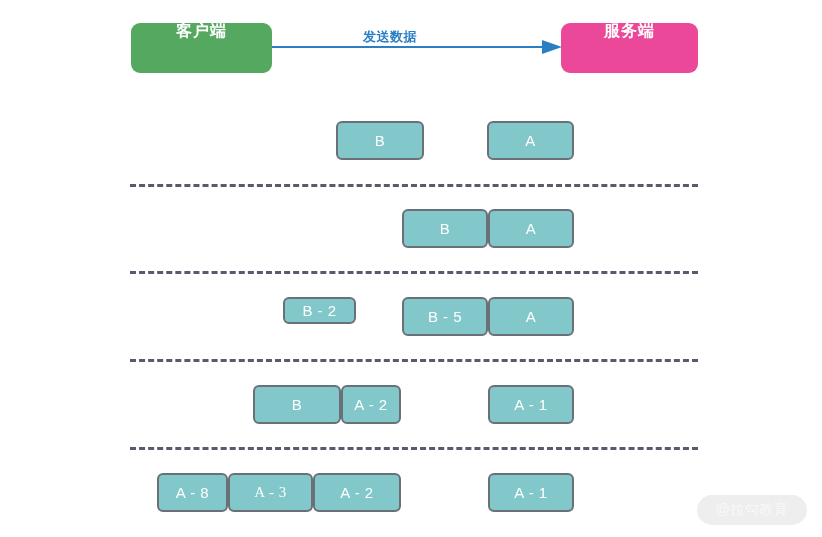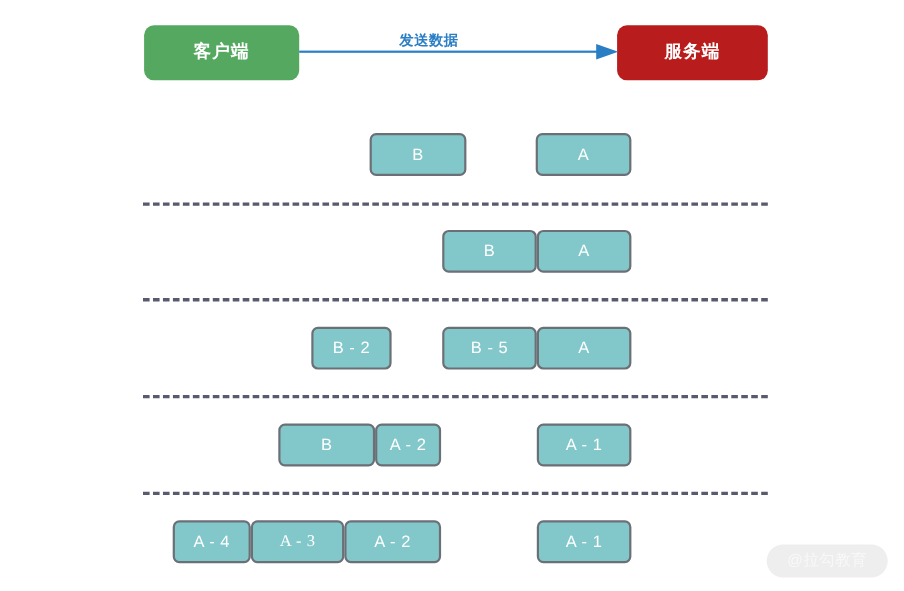--- a/index.html
+++ b/index.html
@@ -19,41 +19,41 @@
     height: 537px;
     background: #ffffff;
   }
 
   
   .endpoint {
     position: absolute;
     box-sizing: border-box;
     border-radius: 9px;
     display: flex;
-    align-items: center;
+    align-items: flex-start;
     justify-content: center;
     color: #ffffff;
     font-size: 16px;
     font-weight: bold;
     letter-spacing: 1px;
     line-height: 1;
   }
   .endpoint.client {
     left: 131px;
     top: 23px;
     width: 141px;
     height: 50px;
     background: #55a860;
   }
   .endpoint.server {
     left: 561px;
     top: 23px;
     width: 137px;
     height: 50px;
-    background: #b91c1c;
+    background: #ec4899;
   }
 
   
   .arrow-line {
     position: absolute;
     left: 272px;
     top: 46px;
     width: 282px;
     height: 2px;
     background: #2a7ec4;
@@ -154,21 +154,21 @@
       </div>
       <div>
         <div class="packet" style="left: 402px; top: 209px; width: 86px; height: 39px;">
           <span>B</span>
         </div>
         <div class="packet" style="left: 488px; top: 209px; width: 86px; height: 39px;">
           <span>A</span>
         </div>
       </div>
       <div>
-        <div class="packet" style="left: 283px; top: 297px; width: 73px; height: 39px;">
+        <div class="packet" style="left: 283px; top: 297px; width: 73px; height: 27px;">
           <span>B - 2</span>
         </div>
         <div class="packet" style="left: 402px; top: 297px; width: 86px; height: 39px;">
           <span>B - 5</span>
         </div>
         <div class="packet" style="left: 488px; top: 297px; width: 86px; height: 39px;">
           <span>A</span>
         </div>
       </div>
       <div>
@@ -177,21 +177,21 @@
         </div>
         <div class="packet" style="left: 341px; top: 385px; width: 60px; height: 39px;">
           <span>A - 2</span>
         </div>
         <div class="packet" style="left: 488px; top: 385px; width: 86px; height: 39px;">
           <span>A - 1</span>
         </div>
       </div>
       <div>
         <div class="packet" style="left: 157px; top: 473px; width: 71px; height: 39px;">
-          <span>A - 4</span>
+          <span>A - 8</span>
         </div>
         <div class="packet" style="left: 228px; top: 473px; width: 85px; height: 39px; font-family: Liberation Serif, serif;">
           <span>A - 3</span>
         </div>
         <div class="packet" style="left: 313px; top: 473px; width: 88px; height: 39px;">
           <span>A - 2</span>
         </div>
         <div class="packet" style="left: 488px; top: 473px; width: 86px; height: 39px;">
           <span>A - 1</span>
         </div>

